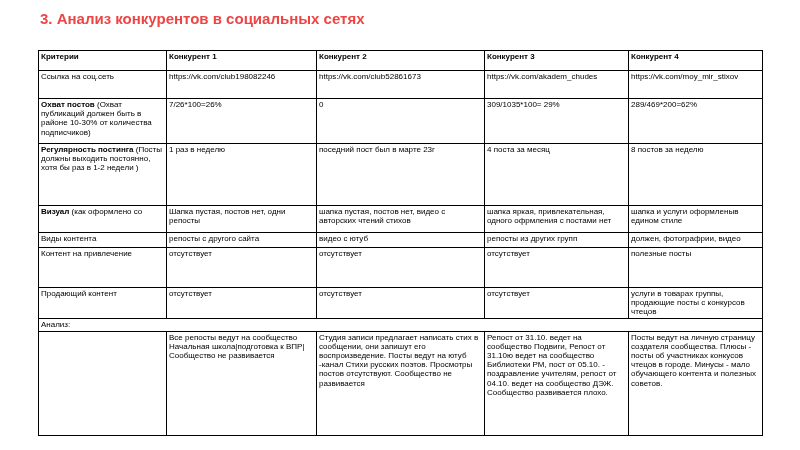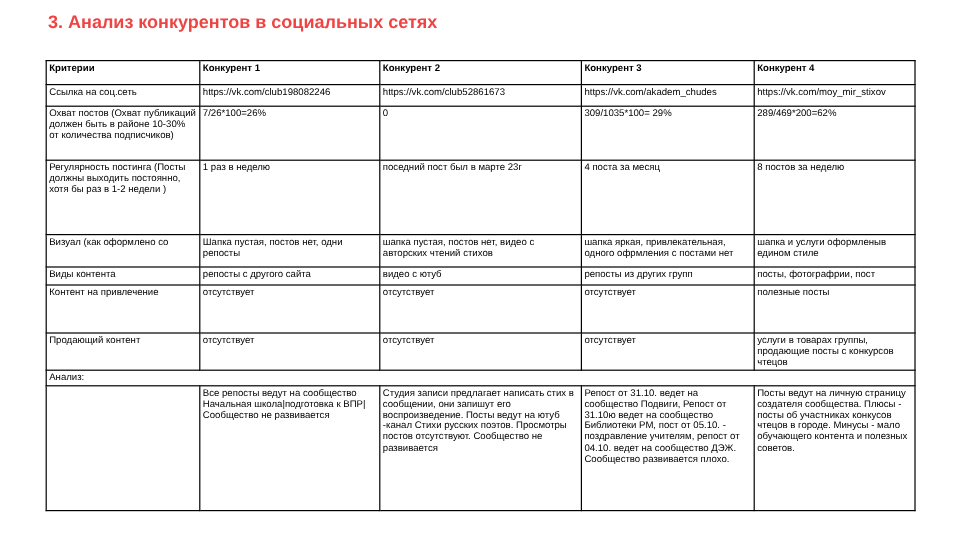--- a/index.html
+++ b/index.html
@@ -31,21 +31,21 @@
     font-size:8px;
     line-height:1.15;
     padding:1px 2px;
     vertical-align:top;
     text-align:left;
     font-weight:normal;
     word-wrap:break-word;
     overflow:hidden;
   }
   .cmp th { font-weight:bold; }
-  .b { font-weight:normal; }
+  .b { font-weight:bold; }
   .vbottom { vertical-align:bottom; }
   .vmiddle { vertical-align:middle; }
   .tright { text-align:right; }
 </style>
 </head>
 <body>
 
 <div class="slide-title">3. Анализ конкурентов в социальных сетях</div>
 
 <table class="cmp">
@@ -59,21 +59,21 @@
 
   <tbody>
       <tr style="height:20px">
     <th>Критерии</th>
     <th>Конкурент 1</th>
     <th>Конкурент 2</th>
     <th>Конкурент 3</th>
     <th>Конкурент 4</th>
   </tr>
 
-  <tr style="height:18px">
+  <tr style="height:28px">
     <td class="vmiddle">Ссылка на соц.сеть</td>
     <td class="vmiddle">https://vk.com/club198082246</td>
     <td class="vmiddle">https://vk.com/club52861673</td>
     <td class="vmiddle">https://vk.com/akadem_chudes</td>
     <td class="vmiddle">https://vk.com/moy_mir_stixov</td>
   </tr>
 
   <tr style="height:45px">
     <td>
       <span class="b">Охват постов</span><span> (Охват публикаций должен быть в районе 10-30% от количества подписчиков)</span>
@@ -102,21 +102,21 @@
     <td>шапка пустая, постов нет, видео с авторских чтений стихов</td>
     <td>шапка яркая, привлекательная, одного офрмления с постами нет</td>
     <td>шапка и услуги оформленыв едином стиле</td>
   </tr>
 
   <tr style="height:15px">
     <td class="b">Виды контента</td>
     <td>репосты с другого сайта</td>
     <td>видео с ютуб</td>
     <td>репосты из других групп</td>
-    <td>посты, фотографрии, пост</td>
+    <td>должен, фотографрии, видео</td>
   </tr>
 
   <tr style="height:40px">
     <td class="b">Контент на привлечение</td>
     <td class="vmiddle">отсутствует</td>
     <td class="vmiddle">отсутствует</td>
     <td class="vmiddle">отсутствует</td>
     <td class="vmiddle">полезные посты</td>
   </tr>
 

